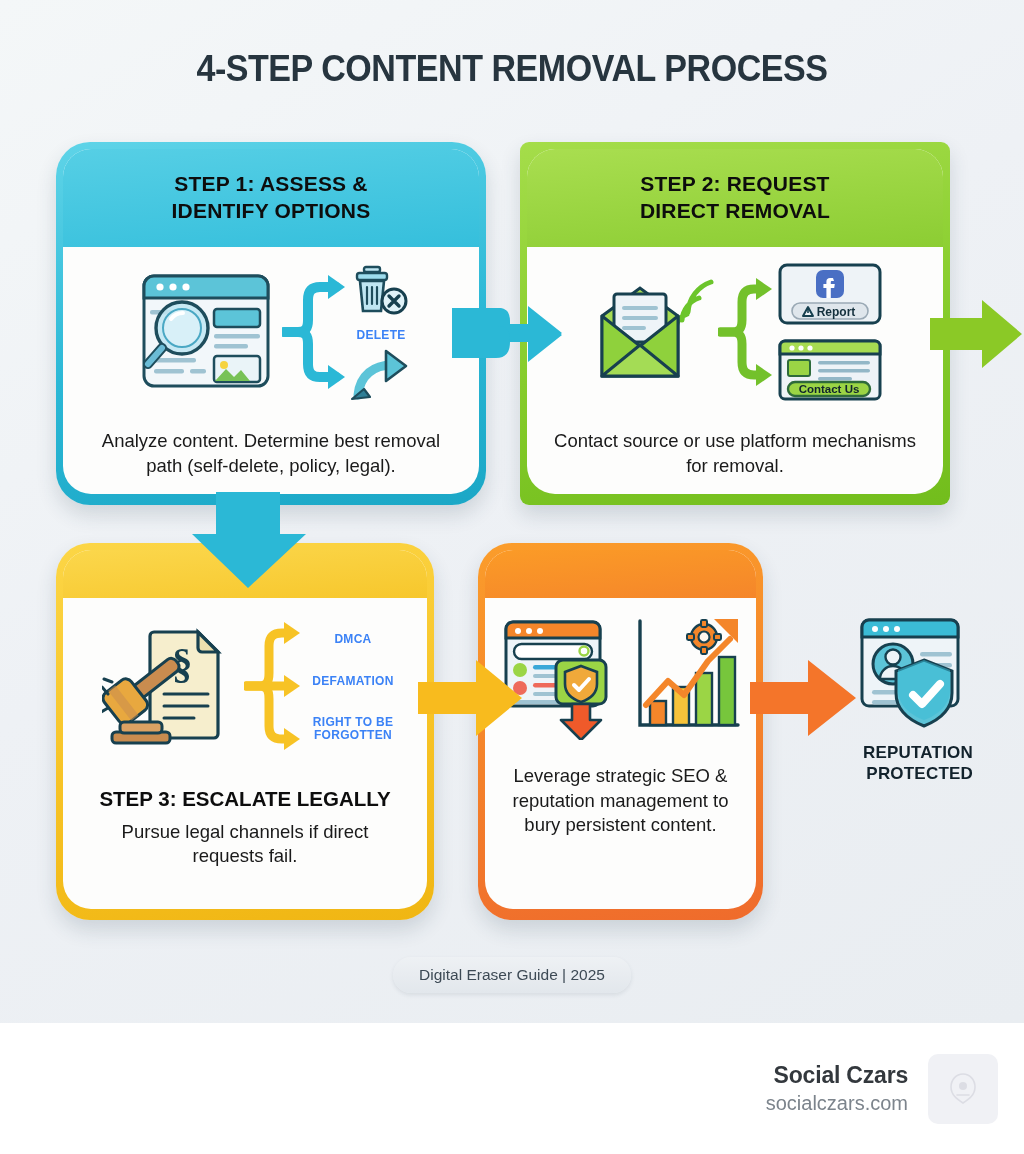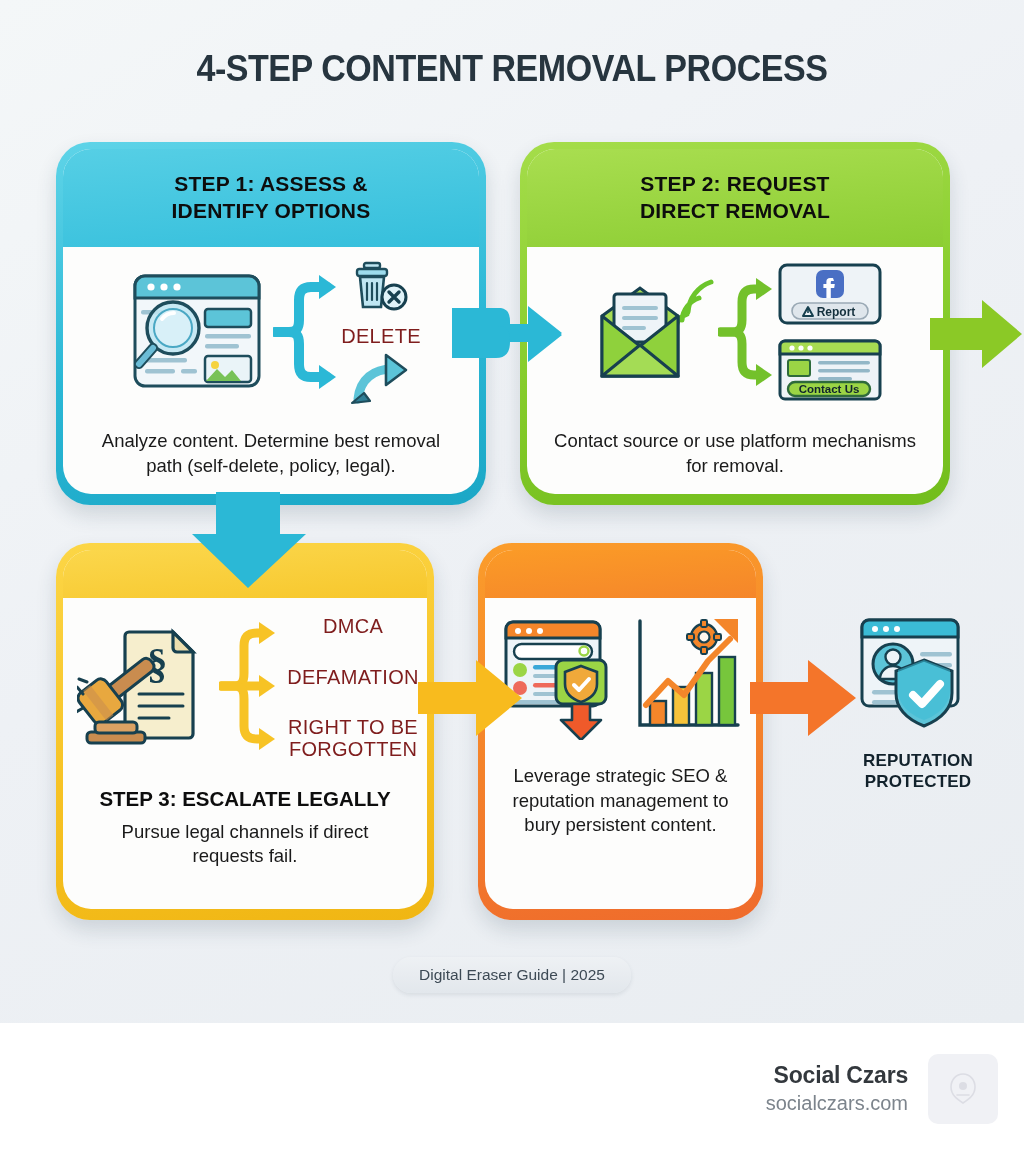--- a/index.html
+++ b/index.html
@@ -81,21 +81,21 @@
   }
 
   
   #card-step1 { left: 56px; top: 142px; width: 430px; height: 363px;
     background: linear-gradient(170deg,#5fd4e8 0%,#2bb8d6 55%,#1ba7c6 100%); }
   #card-step1 .card-head { height: 98px;
     background: linear-gradient(175deg,#56cfe5 0%,#35bfdc 100%); }
 
   
   #card-step2 { left: 520px; top: 142px; width: 430px; height: 363px;
-    background: linear-gradient(170deg,#a5dd4a 0%,#86cc2c 55%,#72bd1c 100%); }
+    background: linear-gradient(170deg,#a5dd4a 0%,#86cc2c 55%,#72bd1c 100%); border-radius: 9px; }
   #card-step2 .card-head { height: 98px;
     background: linear-gradient(175deg,#a9de50 0%,#8ccd33 100%); }
 
   
   #card-step3 { left: 56px; top: 543px; width: 378px; height: 377px;
     background: linear-gradient(170deg,#fcd646 0%,#f7c325 55%,#f0b613 100%); }
   #card-step3 .card-head { height: 48px;
     background: linear-gradient(175deg,#fbd74c 0%,#f7c72c 100%); }
 
   
@@ -118,22 +118,21 @@
   #conn-3-4 { left: 418px; top: 648px; width: 110px; height: 100px; }
   #conn-4-out { left: 750px; top: 648px; width: 112px; height: 100px; }
 
   
   #outcome {
     position: absolute;
     left: 828px; top: 612px; width: 180px;
     display: flex; flex-direction: column; align-items: center;
   }
   #outcome-label {
-    margin-top: 8px;
-    text-align: center;
+    text-align: right;
     font-weight: bold;
     font-size: 17px;
     line-height: 1.25;
     color: #12222c;
     letter-spacing: .2px;
   }
 
   
   #footer-badge {
     position: absolute;
@@ -161,23 +160,23 @@
   #brand-name { font-size: 23px; font-weight: bold; color: #33383d; letter-spacing: -.2px;}
   #brand-url { font-size: 20px; color: #7c848c; margin-top: 3px; }
   #brand-logo {
     width: 70px; height: 70px; border-radius: 10px;
     background: #f0f1f5;
     display: flex; align-items: center; justify-content: center;
   }
 
   
   .mini-label {
-    font-weight: normal;
-    font-size: 20px;
-    color: #7f1d1d;
+    font-weight: bold;
+    font-size: 12px;
+    color: #3b82f6;
     letter-spacing: .3px;
     line-height: 1.12;
   }
   .branch-list {
     display: flex; flex-direction: column; justify-content: center; gap: 20px;
   }
 </style>
 </head>
 <body>
 

